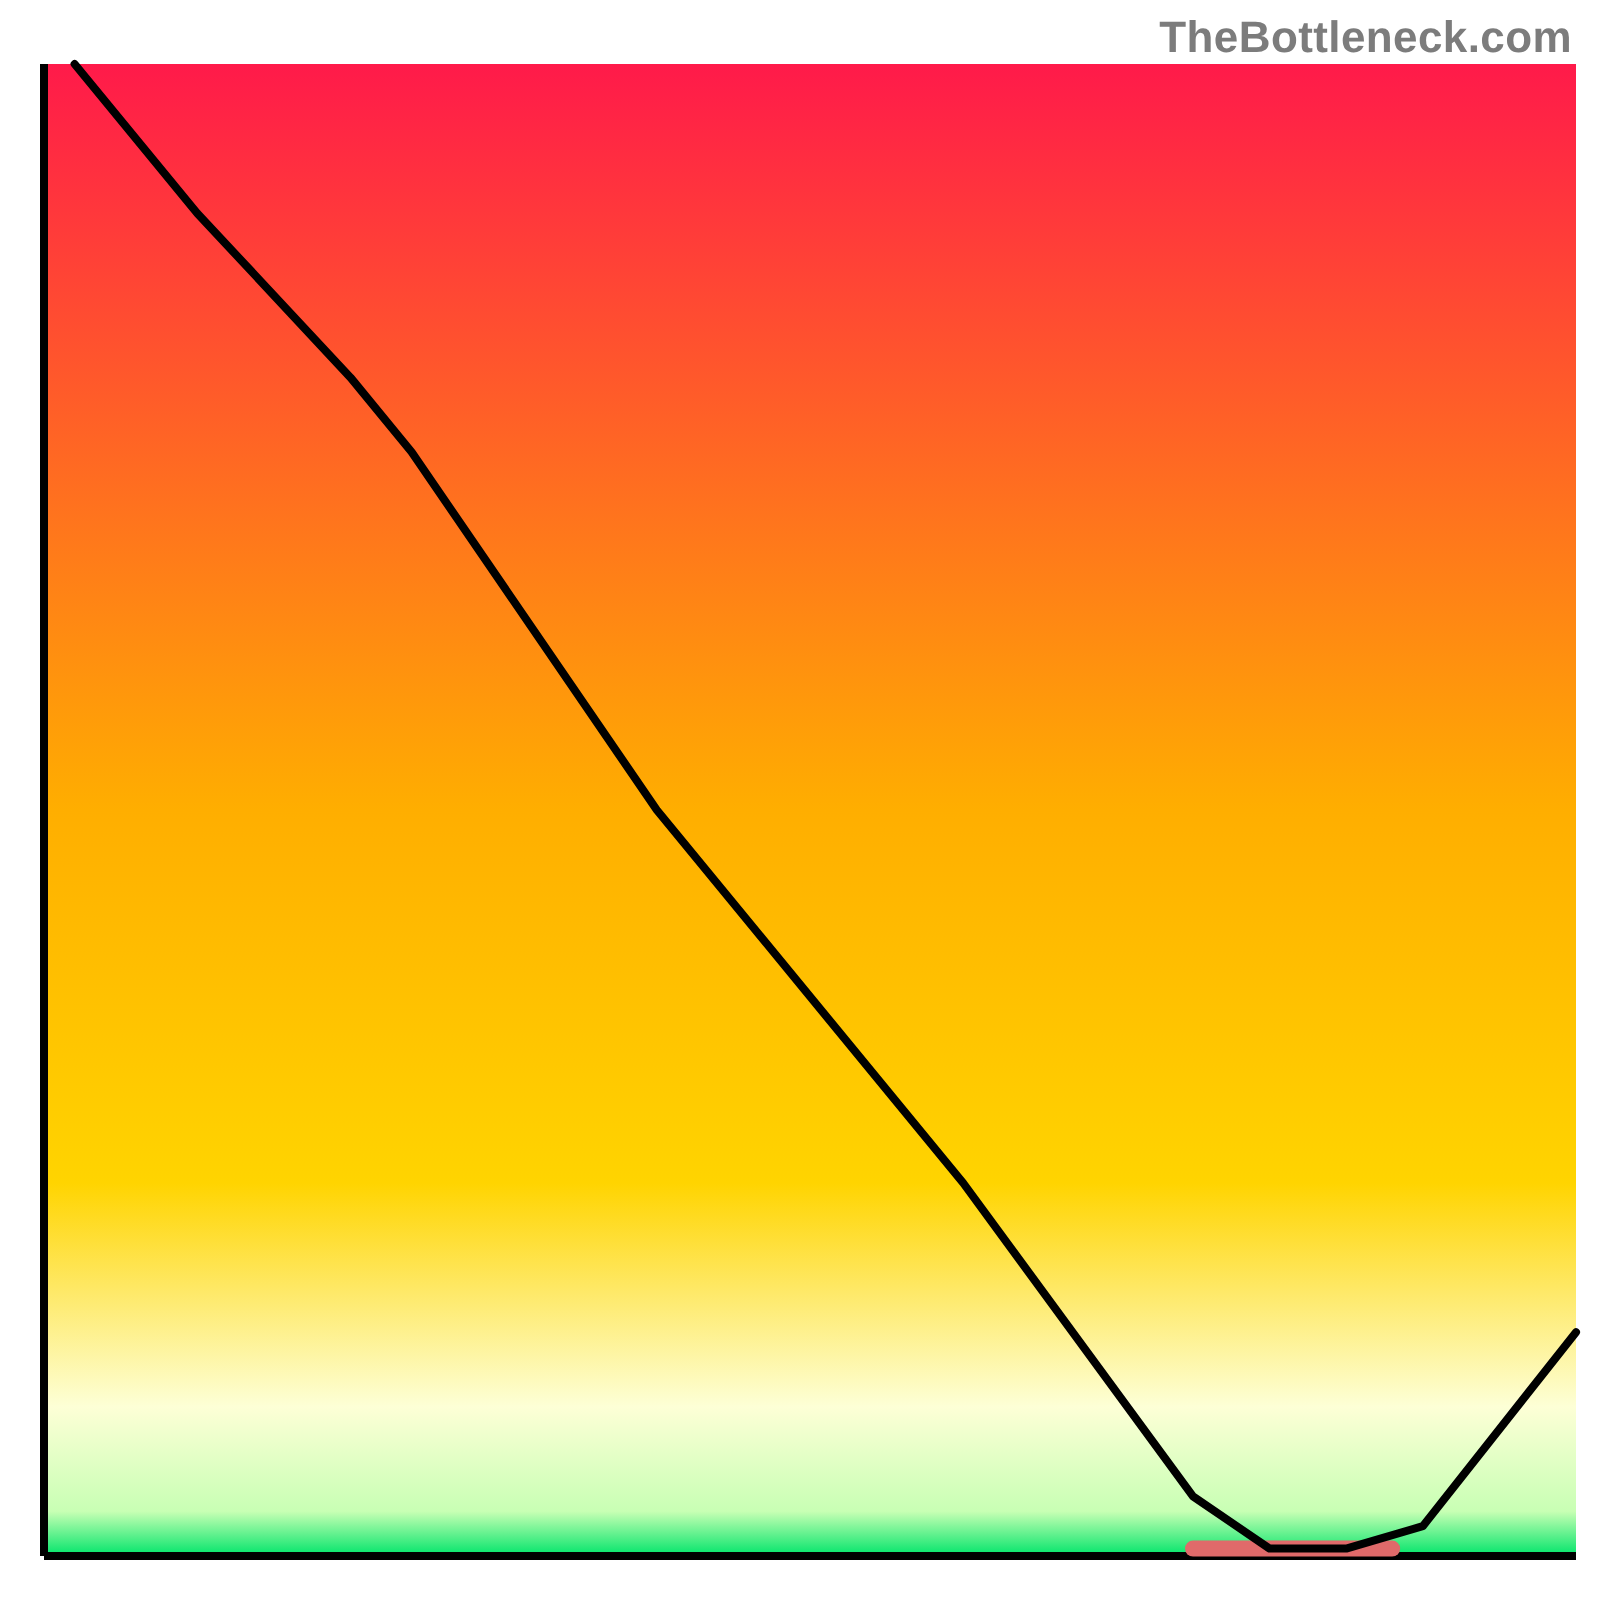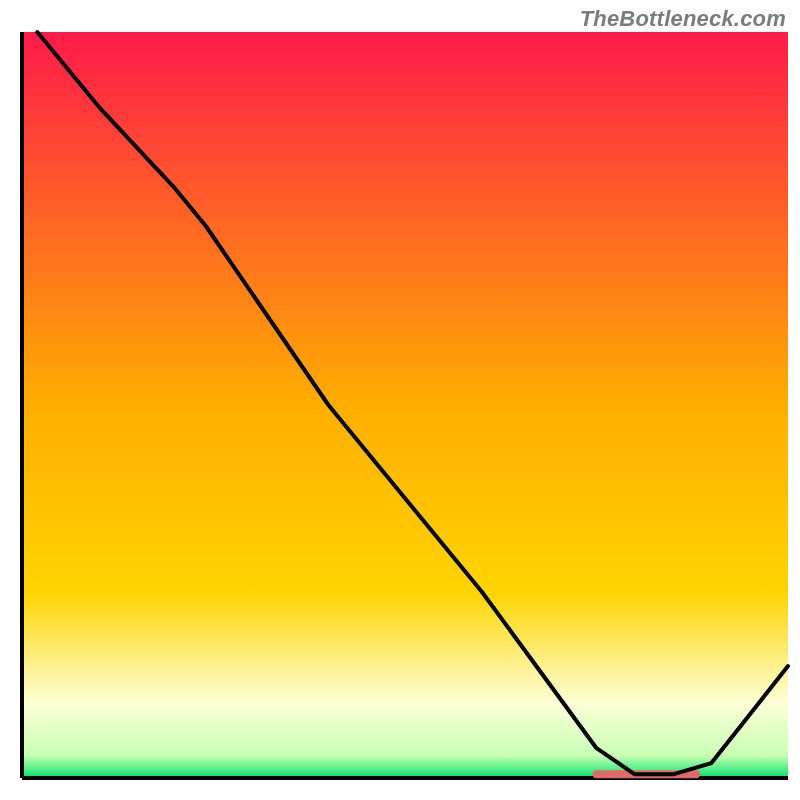--- a/index.html
+++ b/index.html
@@ -8,21 +8,20 @@
     width: 800px;
     height: 800px;
     background: #ffffff;
     font-family: Arial, Helvetica, sans-serif;
     overflow: hidden;
   }
   .container {
     position: relative;
     width: 800px;
     height: 800px;
-    font-style: italic;
   }
   .watermark {
     position: absolute;
     top: 6px;
     right: 14px;
     font-size: 22px;
     font-weight: 600;
     color: #7c7c7c;
     letter-spacing: 0.2px;
     user-select: none;

